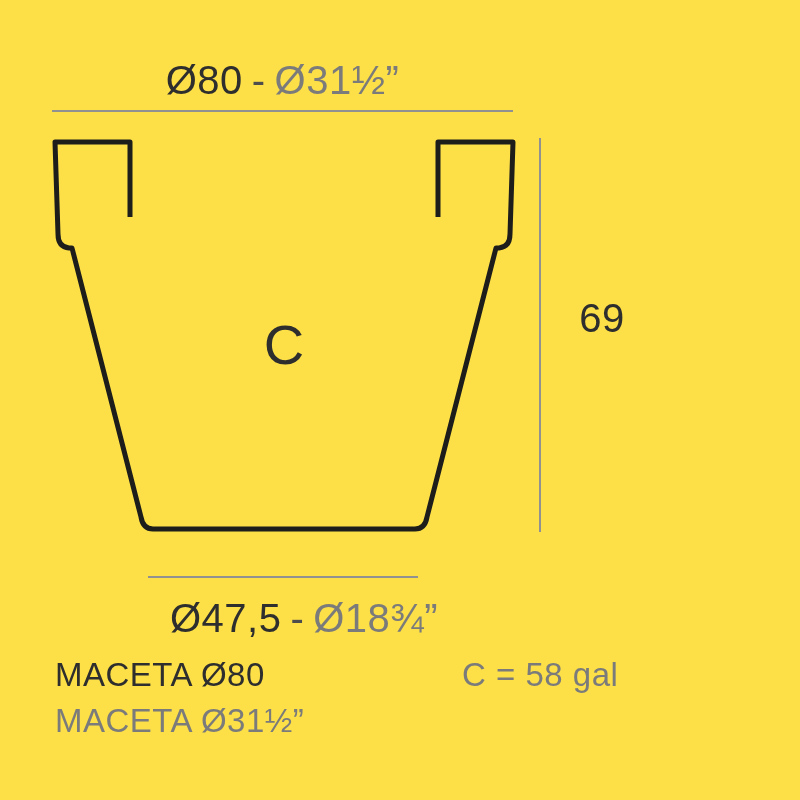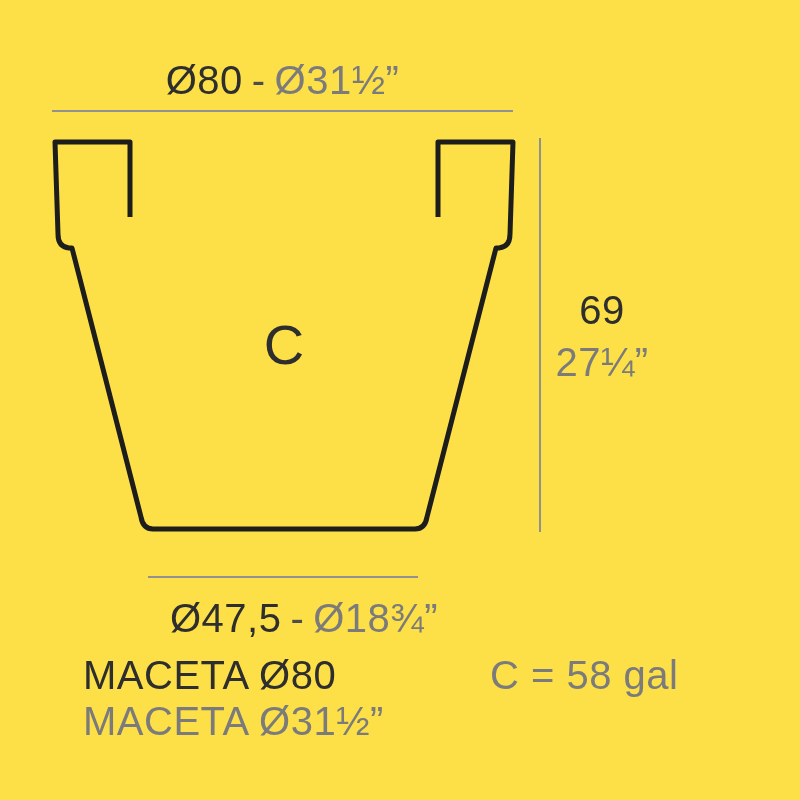--- a/index.html
+++ b/index.html
@@ -40,42 +40,42 @@
     left: 540px;
     top: 284px;
     width: 124px;
     text-align: center;
     line-height: 52px;
   }
   .height-dim-block .row {
     font-size: 40px;
     font-weight: 300;
     letter-spacing: 0.5px;
+    margin-top: 8px;
   }
   .capacity-letter {
     position: absolute;
     left: 254px;
     top: 312px;
     width: 60px;
     text-align: center;
     font-size: 56px;
     font-weight: 300;
     color: #2e2e2e;
   }
   .text-block {
     position: absolute;
     top: 652px;
     line-height: 46px;
   }
   .text-block .row {
-    font-size: 40px;
+    font-size: 33px;
     font-weight: 300;
     letter-spacing: 0.5px;
     white-space: nowrap;
-    margin-left: 28px;
   }
   .product-block { left: 55px; }
   .capacity-block { left: 462px; }
 </style>
 </head>
 <body>
 
 <div class="canvas">
 
   <svg class="drawing-svg" viewBox="0 0 800 800" xmlns="http://www.w3.org/2000/svg">
@@ -96,21 +96,20 @@
   </svg>
 
   <div class="dim-text center" style="left:52px; top:58px; width:461px;">
     <span class="metric">Ø80</span><span class="separator">-</span><span class="imperial">Ø31½”</span>
   </div>
 
   <div class="capacity-letter">C</div>
 
   <div class="height-dim-block">
     <div class="row metric">69</div>
-    <div class="row imperial">27¼”</div>
   </div>
 
   <div class="dim-text center" style="left:128px; top:596px; width:310px;text-align:right;">
     <span class="metric">Ø47,5</span><span class="separator">-</span><span class="imperial">Ø18¾”</span>
   </div>
 
   <div class="text-block product-block">
     <div class="row metric">MACETA Ø80</div>
     <div class="row imperial">MACETA Ø31½”</div>
   </div>

